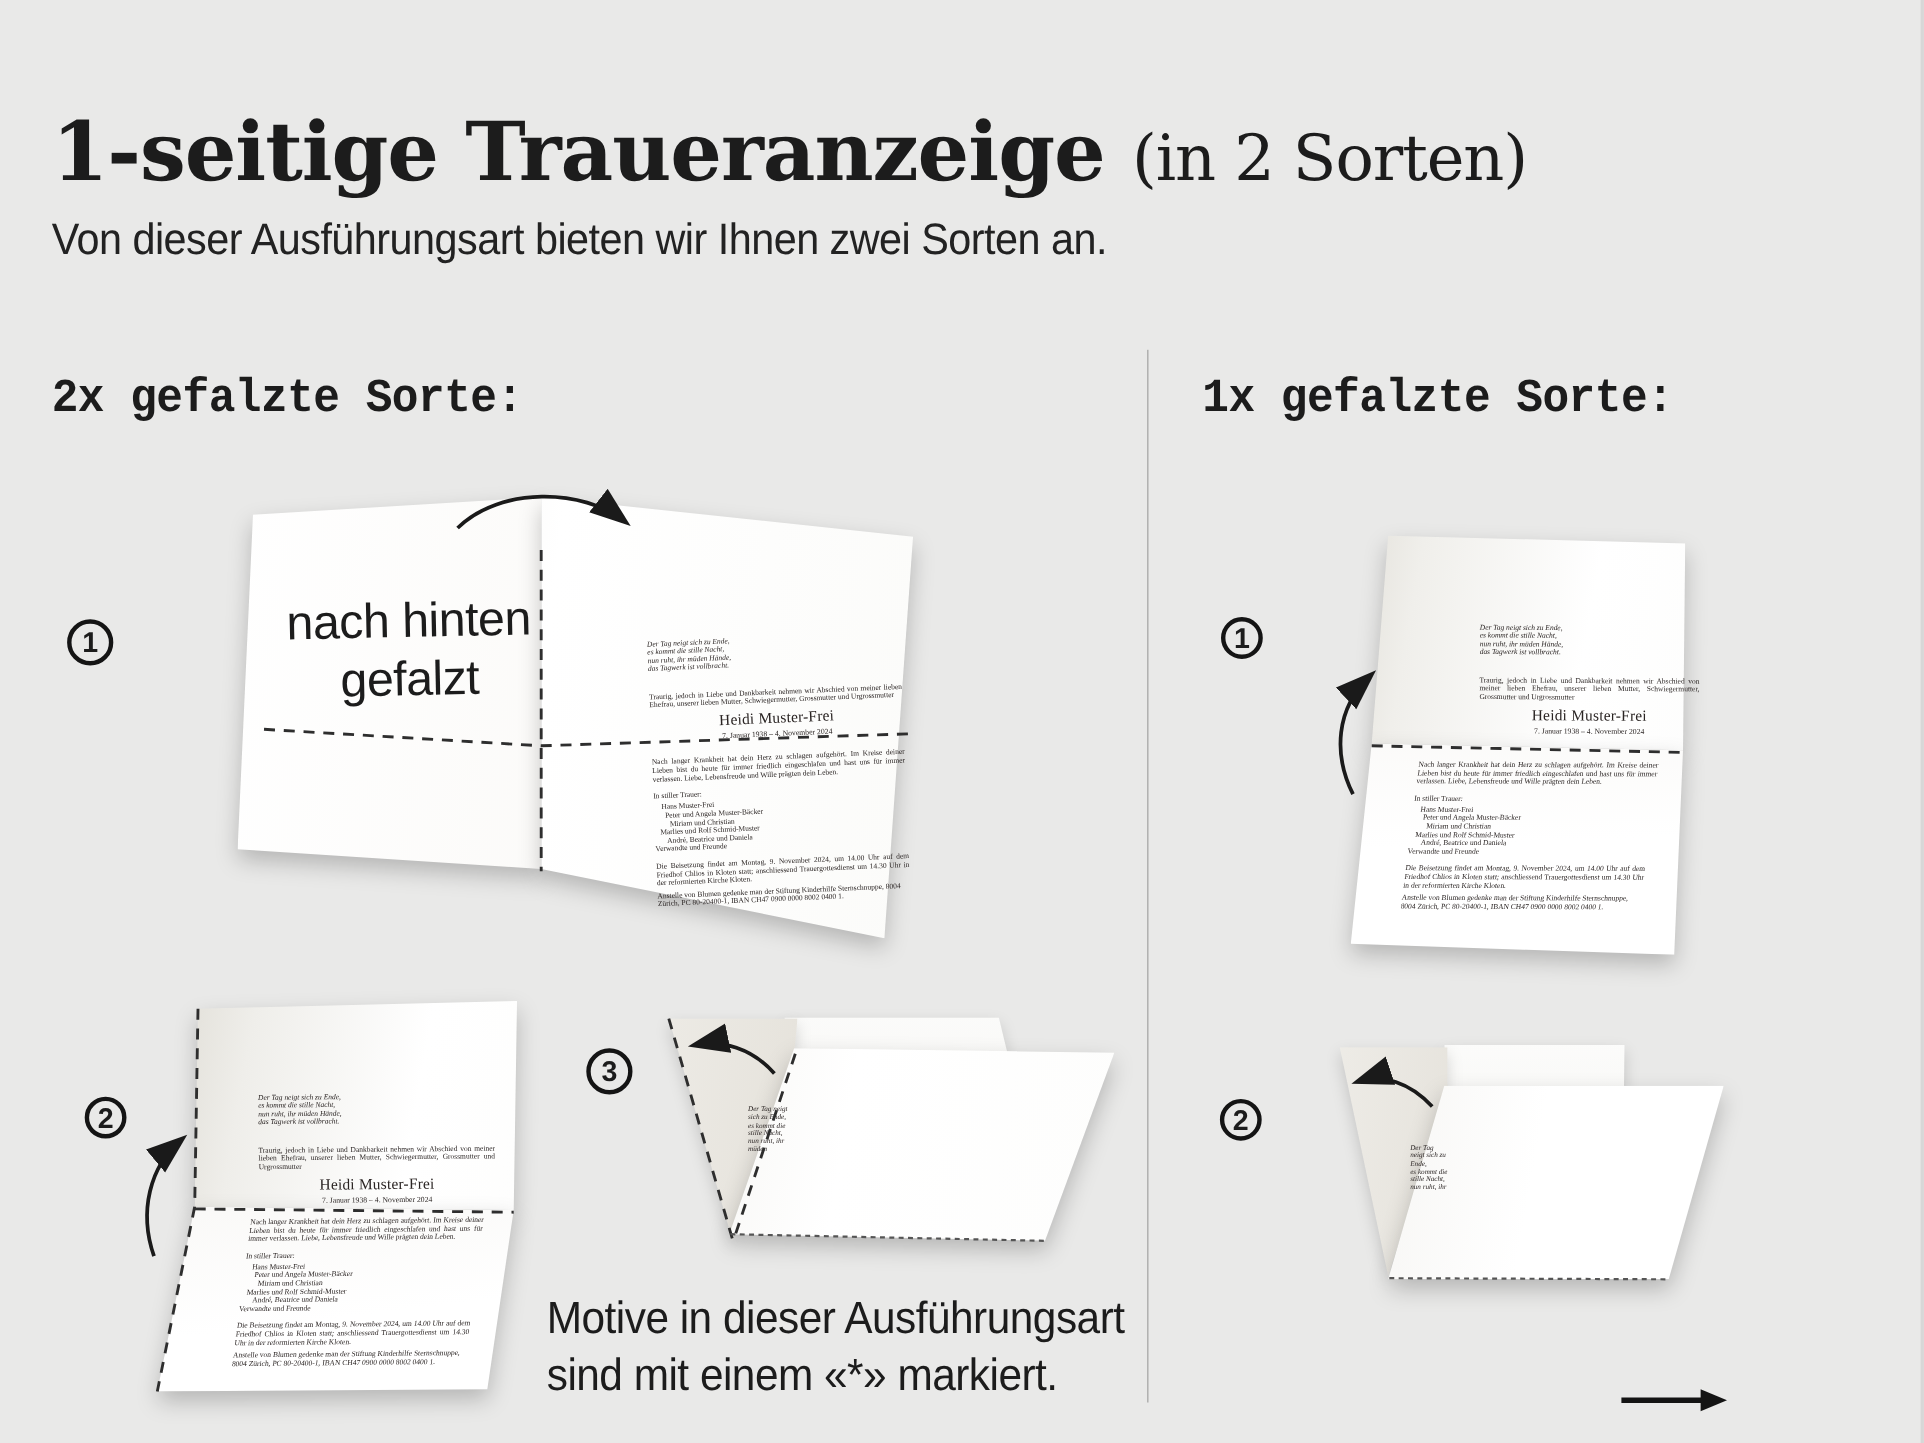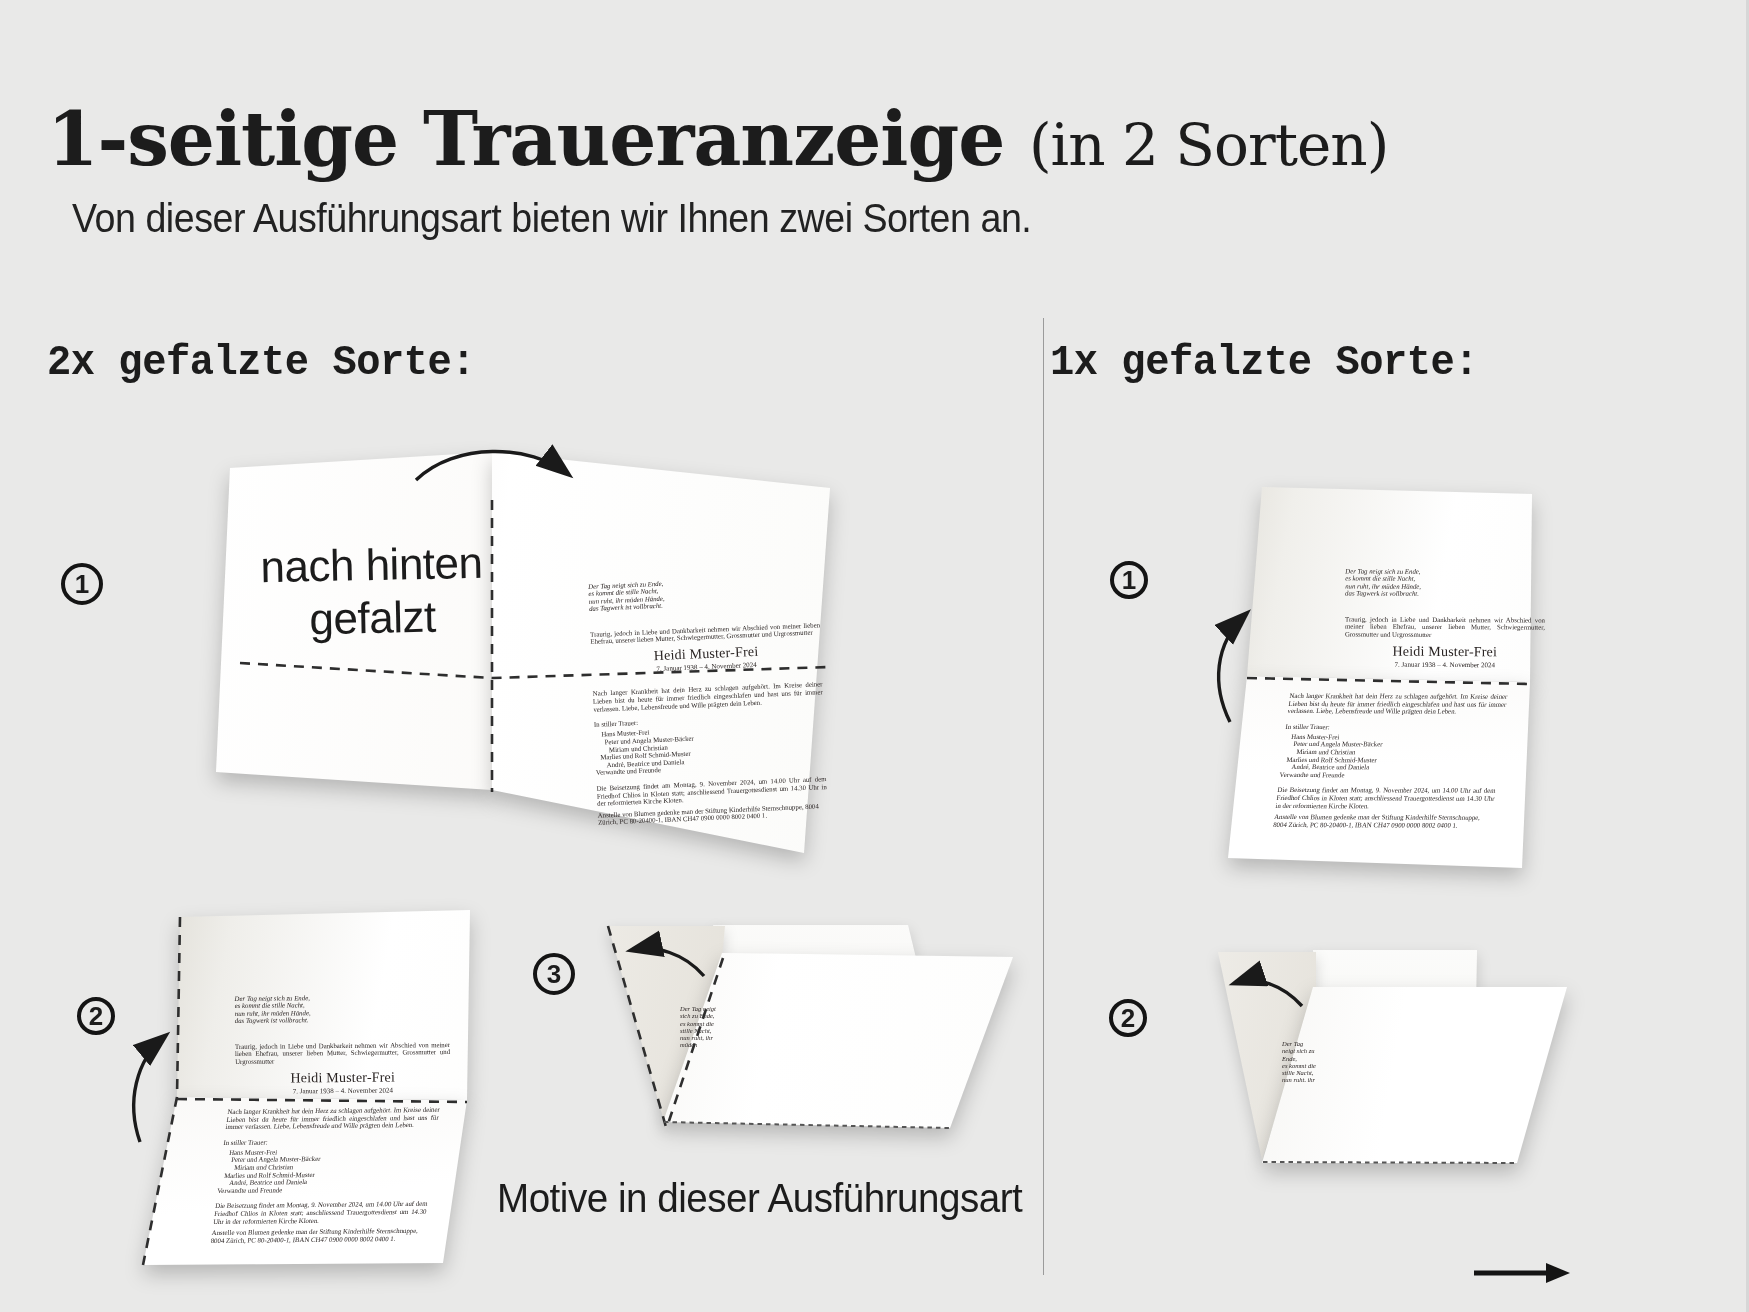--- a/index.html
+++ b/index.html
@@ -6,26 +6,26 @@
   body{background:#d7d7d7;font-family:"Liberation Sans",sans-serif;}
   #canvas{position:relative;width:1746px;height:1312px;background:#e9e9e8;overflow:hidden;
           color:#1c1c1c;}
   .abs{position:absolute;}
   .cond{display:inline-block;transform:scaleX(.94);transform-origin:0 50%;white-space:nowrap;}
 
   
   #page-title{left:47px;top:52px;font-family:"DejaVu Serif",serif;font-weight:700;
               font-size:74px;line-height:1;letter-spacing:-1px;}
   #page-title .suffix{font-weight:400;font-size:58px;letter-spacing:-1px;}
-  #page-subtitle{left:47px;top:196px;font-size:40px;letter-spacing:-.5px;color:#222;margin-left:25px;}
+  #page-subtitle{left:47px;top:196px;font-size:40px;letter-spacing:-.5px;color:#222;}
 
   
   .col-heading{top:338px;font-size:43px;font-weight:700;letter-spacing:-.5px;font-family:Liberation Mono, monospace;}
   #heading-left{left:47px;}
-  #heading-right{left:1050px;}
+  #heading-right{left:1093px;}
   #column-divider{left:1043px;top:318px;width:1px;height:957px;background:#9b9b9b;}
 
   
   .step-circle{width:38px;height:38px;border:4px solid #141414;border-radius:50%;
                display:flex;align-items:center;justify-content:center;
                font-size:26px;font-weight:700;background:transparent;box-sizing:border-box;}
 
   
   .shadow{filter:drop-shadow(0 9px 10px rgba(0,0,0,.22));}
   .shadow-soft{filter:drop-shadow(0 6px 7px rgba(0,0,0,.16));}
@@ -330,20 +330,21 @@
             <polygon points="0,0 11,4 0,8" fill="#1a1a1a"></polygon>
           </marker>
         </defs>
       <path class="perf" d="M53,222 L307,223"></path>
       <path class="arrow" d="M92,66 C72,44 46,36 25,43" marker-end="url(#ah5)"></path>
     </svg>
   </div>
 
   <div id="note-text" class="abs">
     <div><span class="cond">Motive in dieser Ausführungsart</span></div>
+    <div><span class="cond">sind mit einem «*» markiert.</span></div>
   </div>
 
   <svg id="footer-arrow" class="abs" width="100" height="26">
     <line x1="2" y1="13" x2="78" y2="13" stroke="#141414" stroke-width="5"></line>
     <polygon points="74,3 98,13 74,23" fill="#141414"></polygon>
   </svg>
 
 </div>
 
 </body></html>

